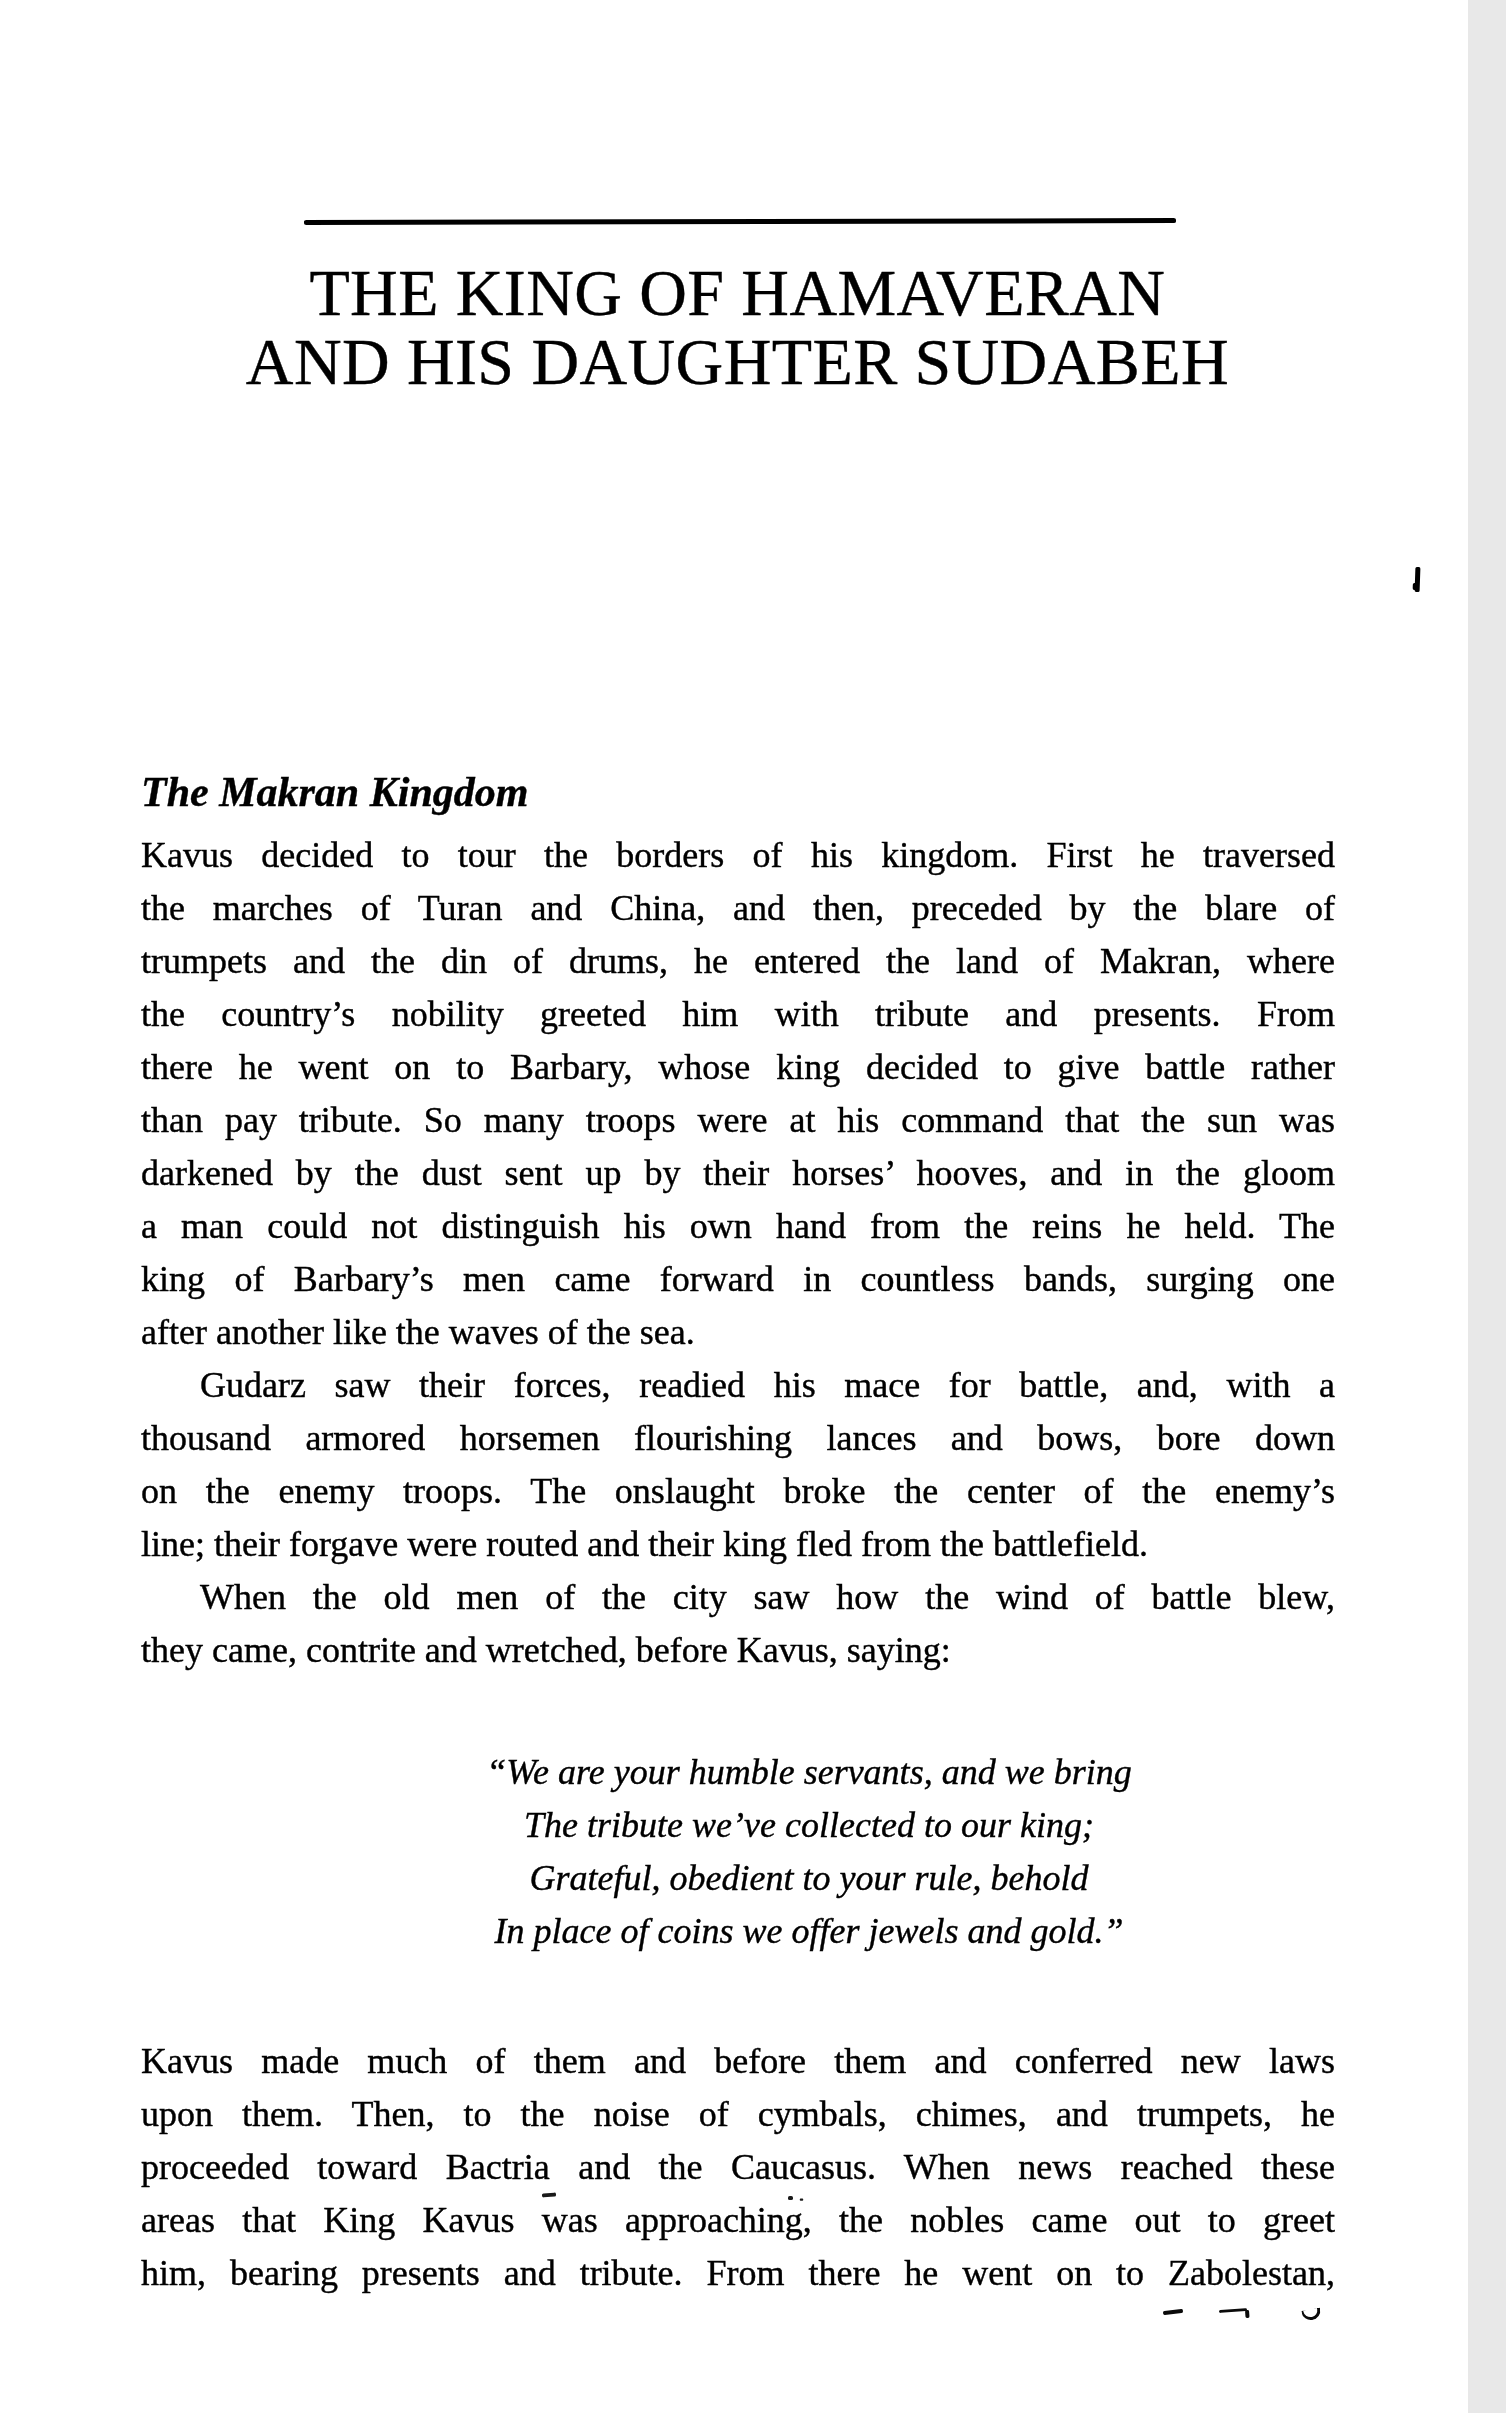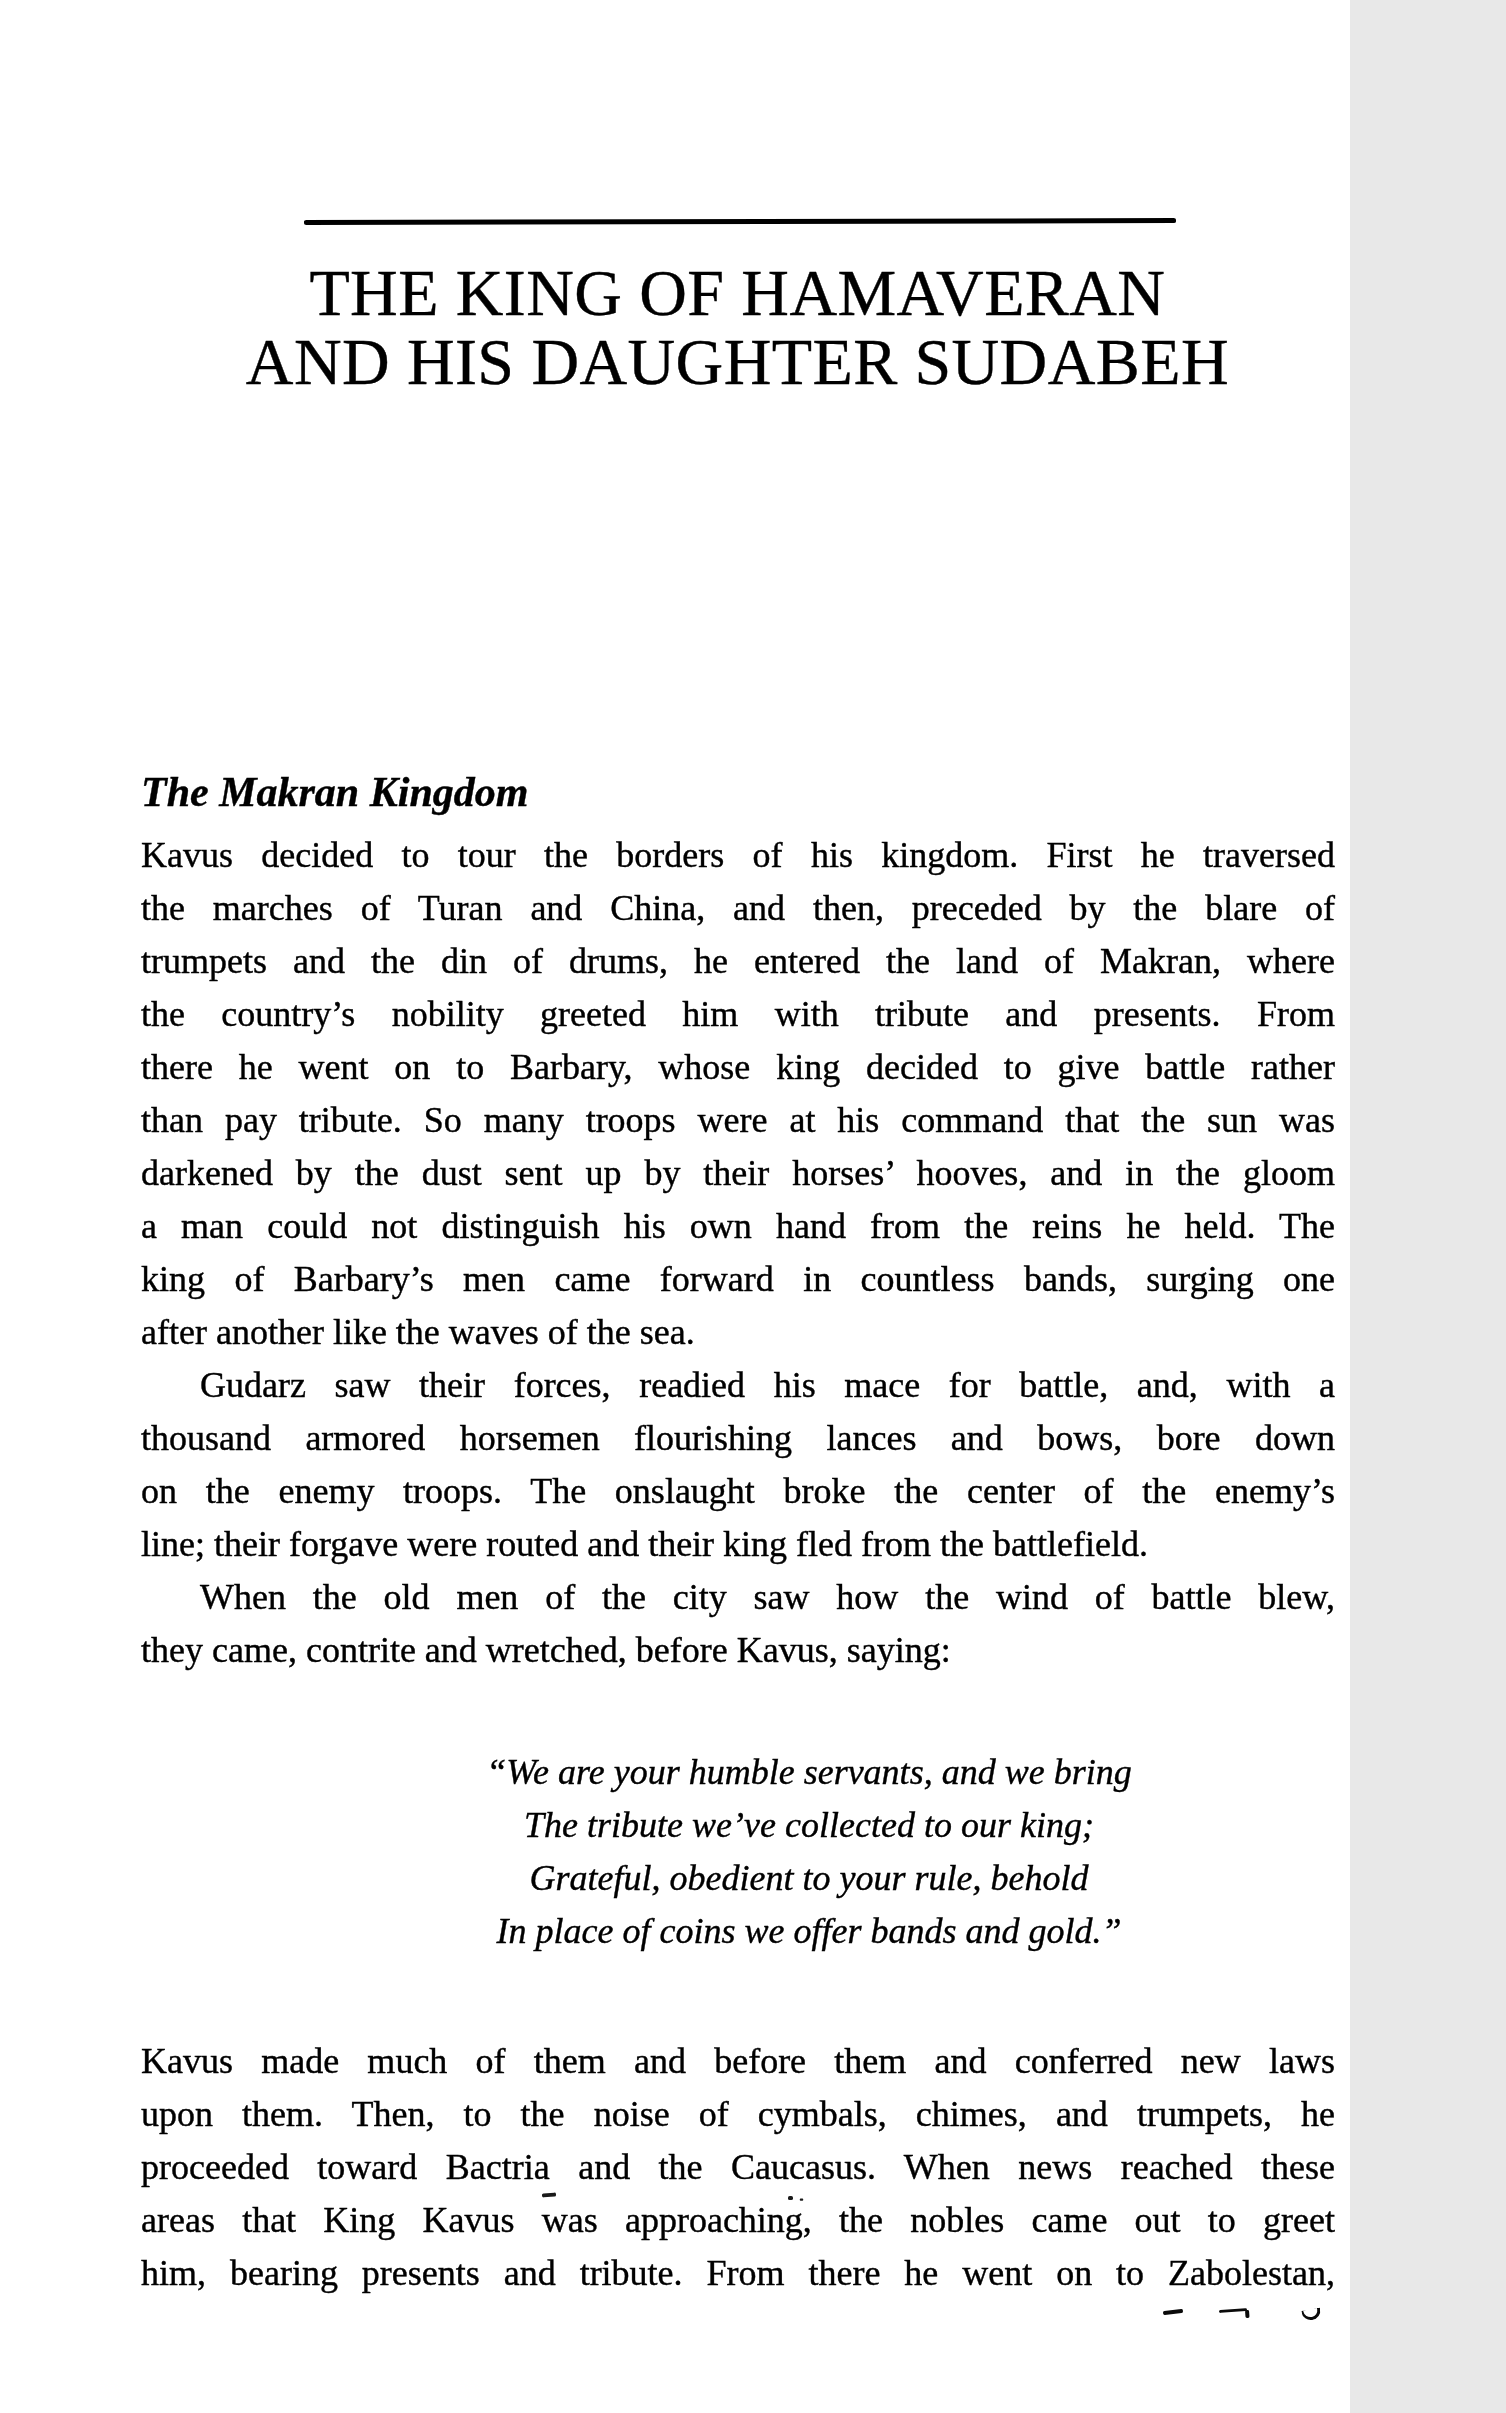--- a/index.html
+++ b/index.html
@@ -1,18 +1,18 @@
 <!DOCTYPE html>
 <html style="font-size:12.5px"><head>
 <meta charset="utf-8">
 <style>
   html, body { margin: 0; padding: 0; background: #e8e8e8; }
   .page {
     position: relative;
-    width: 1350px;
+    width: 1468px;
     height: 2413px;
     background: #ffffff;
     font-family: "Liberation Serif", serif;
     color: #000000;
     overflow: hidden;
     -webkit-text-stroke: 0.4px #000;
   }
 
   
   .title-rule {
@@ -192,21 +192,21 @@
         </div>
         <div class="para indent">
           <div class="line">When the old men of the city saw how the wind of battle blew,</div>
           <div class="line unjustified">they came, contrite and wretched, before Kavus, saying:</div>
         </div>
       </div>
     <div class="verse-block">
         <div class="verse-line">“We are your humble servants, and we bring</div>
         <div class="verse-line">The tribute we’ve collected to our king;</div>
         <div class="verse-line">Grateful, obedient to your rule, behold</div>
-        <div class="verse-line">In place of coins we offer bands and gold.”</div>
+        <div class="verse-line">In place of coins we offer jewels and gold.”</div>
       </div>
     <div>
         <div class="para">
           <div class="line">Kavus made much of them and before them and conferred new laws</div>
           <div class="line">upon them. Then, to the noise of cymbals, chimes, and trumpets, he</div>
           <div class="line">proceeded toward Bactria and the Caucasus. When news reached these</div>
           <div class="line">areas that King Kavus was approaching, the nobles came out to greet</div>
           <div class="line">him, bearing presents and tribute. From there he went on to Zabolestan,</div>
         </div>
       </div>

